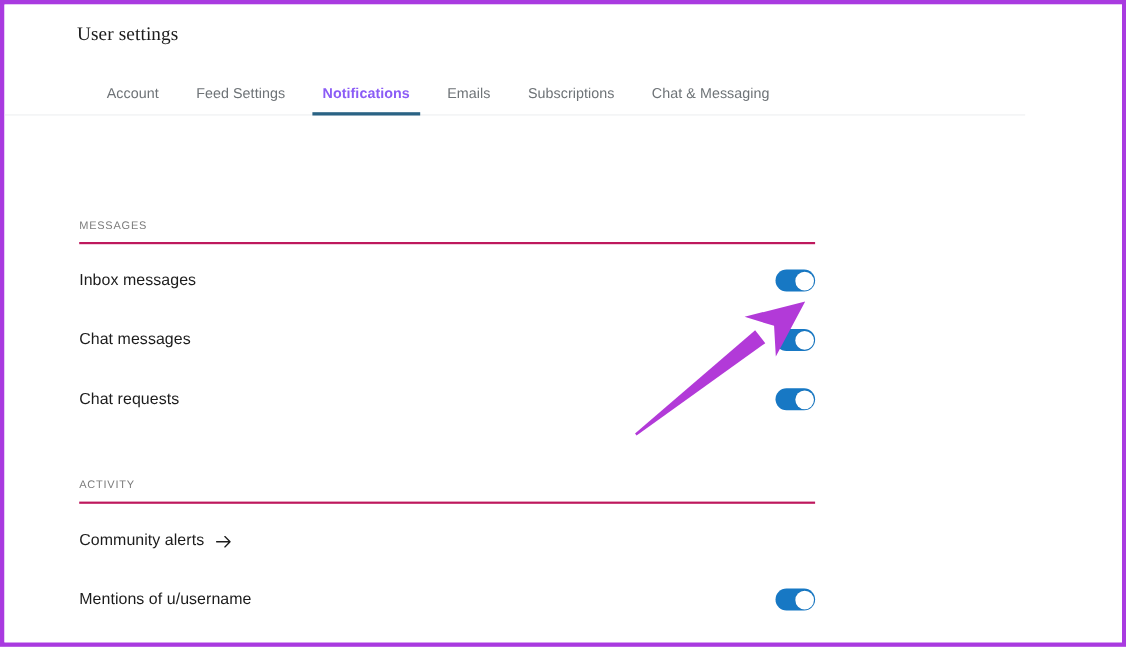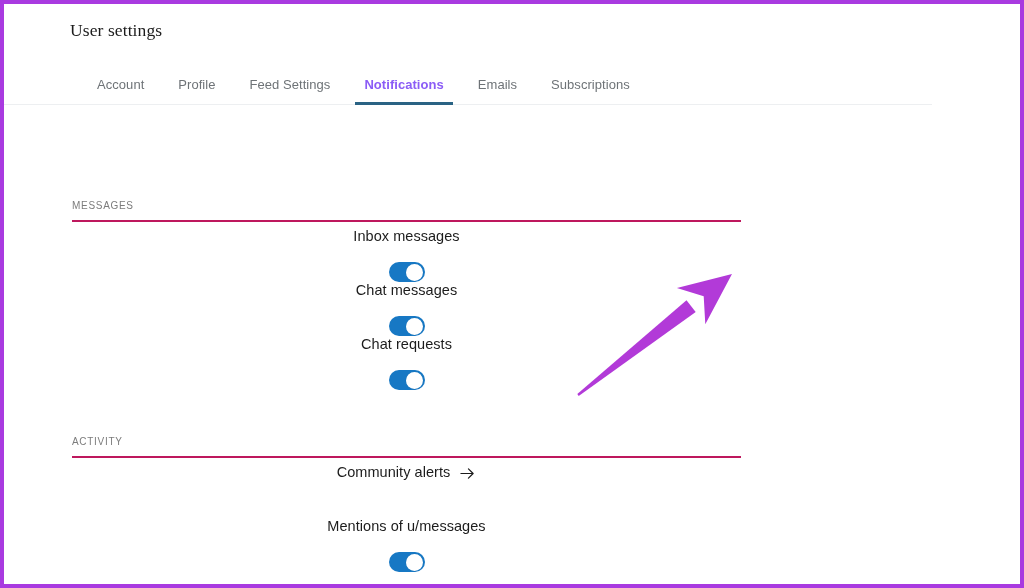--- a/index.html
+++ b/index.html
@@ -129,21 +129,20 @@
     padding-top: 6px;
   }
 
   .row {
     display: flex;
     align-items: center;
     justify-content: space-between;
     height: 54px;
     width: 669px;
     box-sizing: border-box;
-    flex-direction: column;
   }
   .row-label {
     font-size: 14.5px;
     font-weight: 400;
     color: #1c1c1c;
     letter-spacing: 0.05px;
     display: flex;
     align-items: center;
     gap: 9px;
   }
@@ -195,33 +194,33 @@
   <div id="page">
 
     <div class="page-title">User settings</div>
 
     <div class="tabbar">
       <div class="tabs-inner" id="tabs-container">
           <div class="tab">
             <span>Account</span>
           </div>
           <div class="tab">
-            <span>Profile</span>
-          </div>
-          <div class="tab">
             <span>Feed Settings</span>
           </div>
           <div class="tab active">
             <span>Notifications</span>
           </div>
           <div class="tab">
             <span>Emails</span>
           </div>
           <div class="tab">
             <span>Subscriptions</span>
+          </div>
+          <div class="tab">
+            <span>Chat &amp; Messaging</span>
           </div>
         </div>
     </div>
 
 
     <div class="content" id="groups-container">
         <div class="group-label">MESSAGES</div>
         <div class="rows">
           <div class="row">
             <div class="row-label">
@@ -255,21 +254,21 @@
             <div class="row-label">
               <span>Community alerts</span>
               <span class="chev-right"><svg viewBox="0 0 18 16" width="17" height="15" xmlns="http://www.w3.org/2000/svg">
                   <path d="M2 8h13M10 3l5 5-5 5" fill="none" stroke="#1c1c1c" stroke-width="1.3" stroke-linecap="round" stroke-linejoin="round"></path>
                 </svg></span>
             </div>
             <div style="width: 36px; height: 20px;"></div>
           </div>
           <div class="row">
             <div class="row-label">
-              <span>Mentions of u/messages</span>
+              <span>Mentions of u/username</span>
             </div>
             <div class="toggle" style="background: rgb(23, 120, 196);">
               <div class="knob" style="background: rgb(255, 255, 255);"></div>
             </div>
           </div>
         </div>
       </div>
 
     <svg id="annotation" viewBox="0 0 1016 580" xmlns="http://www.w3.org/2000/svg">
       <g id="arrow-group">

